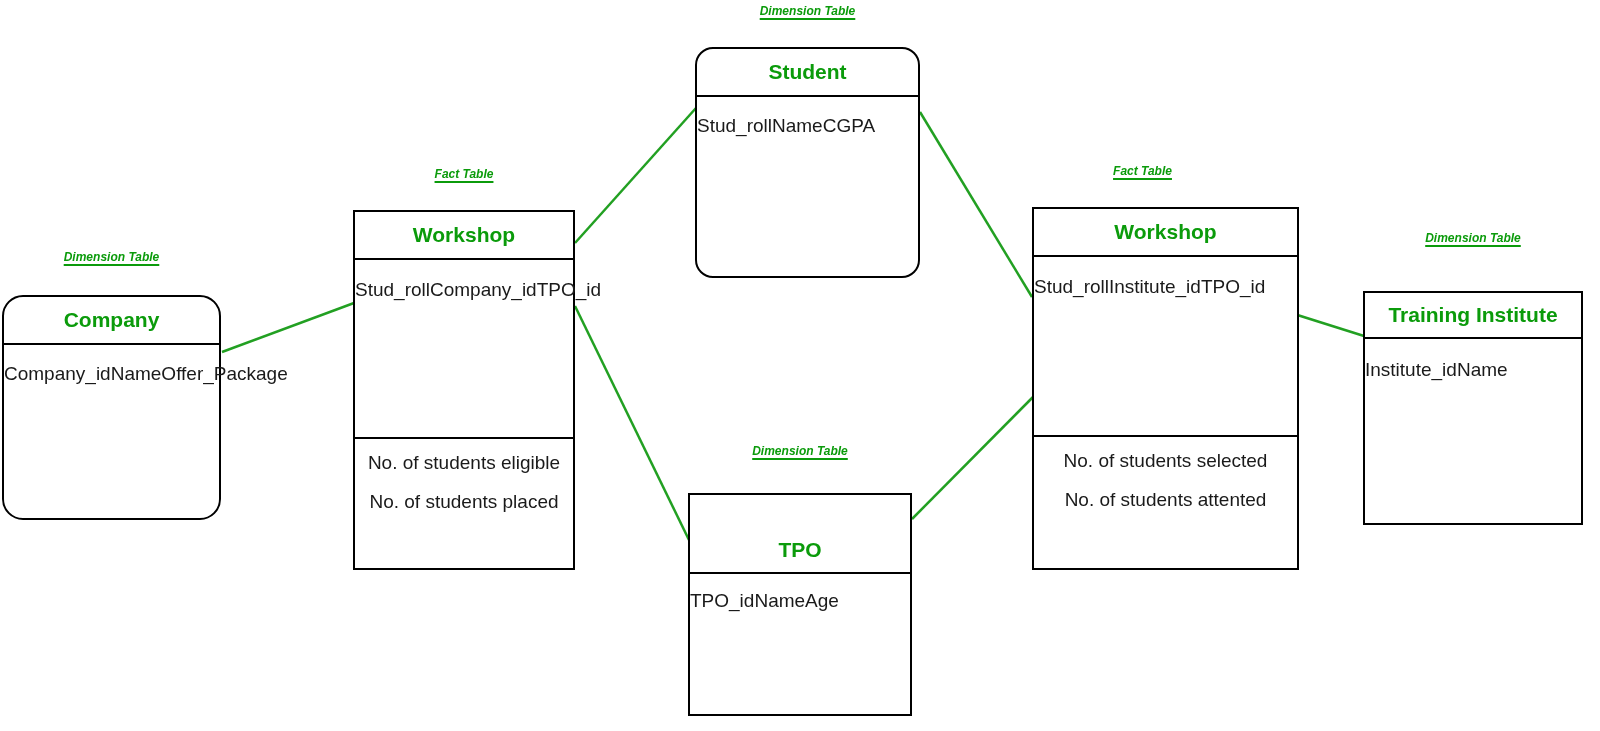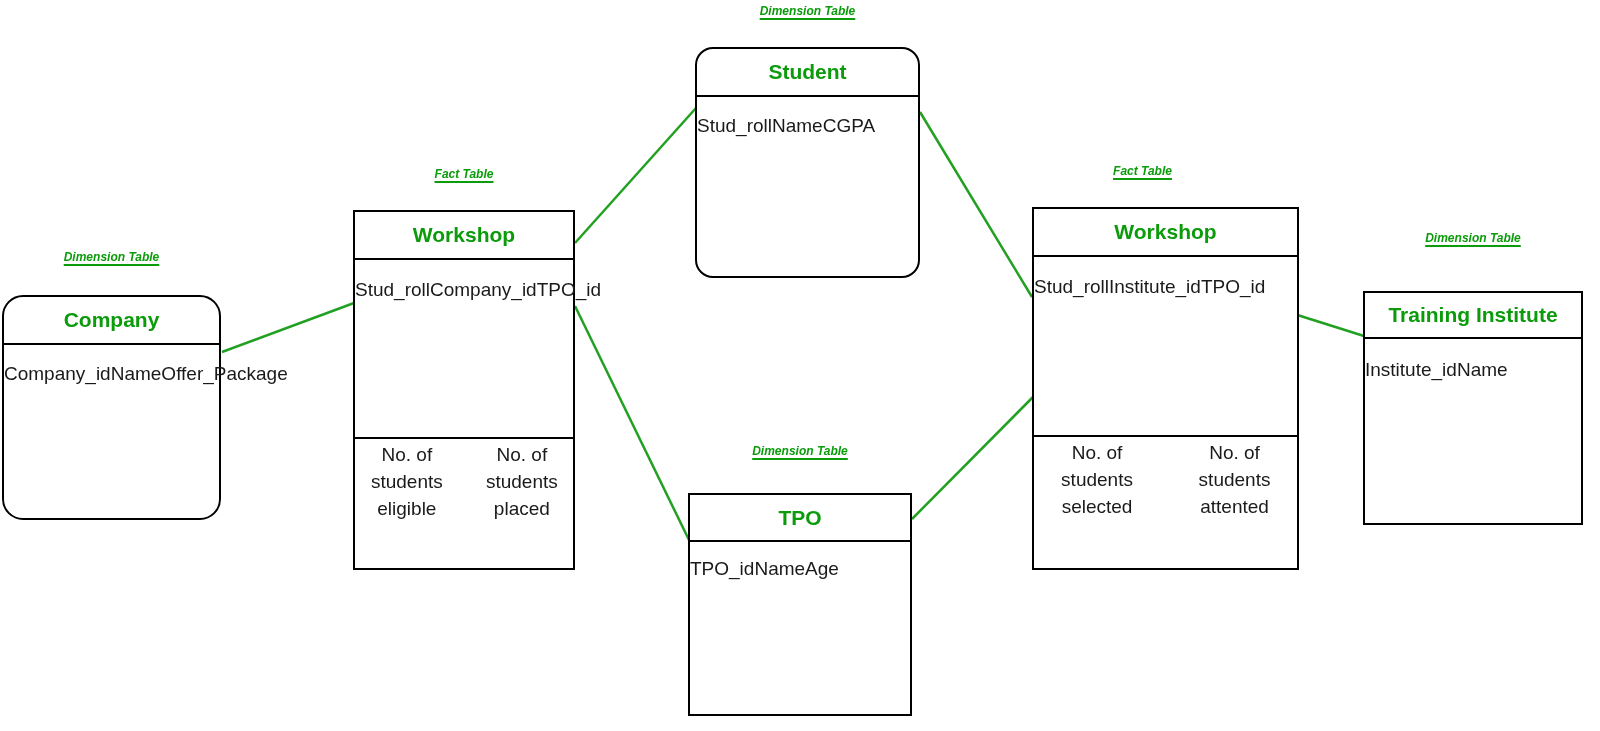--- a/index.html
+++ b/index.html
@@ -30,21 +30,21 @@
     border-bottom:2px solid var(--box-border);
     color:var(--green-text);font-size:21px;font-weight:bold;white-space:nowrap;
   }
   .tbl-fields{display:flex;flex-direction:row;}
   .tfield{
     height:50px;display:flex;align-items:center;justify-content:center;
     color:#1a1a1a;font-size:19px;white-space:nowrap;
   }
   .tbl-measures{
     border-top:2px solid var(--box-border);
-    display:flex;flex-direction:row;gap:12px;padding-top:2px;flex:1;
+    display:flex;flex-direction:column;gap:12px;padding-top:10px;flex:1;
   }
   .tmeasure{
     color:#1a1a1a;font-size:19px;line-height:27px;text-align:center;
     padding:0 10px;
   }
   
   #lbl-company{left:2px;top:250px;width:219px;}
   #tbl-company{left:2px;top:295px;width:219px;height:225px;border-radius:21px;}
   #tbl-company .tbl-fields{padding-top:4px;}
 
@@ -53,21 +53,21 @@
   #tbl-placement .tbl-fields{padding-top:6px;height:171px;}
   #tbl-placement .tfield{height:47px;}
 
   #lbl-student{left:695px;top:4px;width:225px;}
   #tbl-student{left:695px;top:47px;width:225px;height:231px;border-radius:18px;}
   #tbl-student .tbl-fields{padding-top:4px;}
 
   #lbl-tpo{left:688px;top:444px;width:224px;}
   #tbl-tpo{left:688px;top:493px;width:224px;height:223px;}
   #tbl-tpo .tbl-fields{padding-top:2px;}
-  #tbl-tpo .tbl-title{height:45px;}
+  #tbl-tpo .tbl-title{height:45px;margin-top:32px;}
 
   #lbl-workshop{left:1032px;top:164px;width:221px;}
   #tbl-workshop{left:1032px;top:207px;width:267px;height:363px;}
   #tbl-workshop .tbl-fields{padding-top:5px;height:173px;}
 
   #lbl-ti{left:1363px;top:231px;width:220px;}
   #tbl-ti{left:1363px;top:275px;width:220px;height:234px;margin-top:16px;}
   #tbl-ti .tbl-fields{padding-top:6px;}
   #tbl-ti .tbl-title{height:44px;}
 </style>

